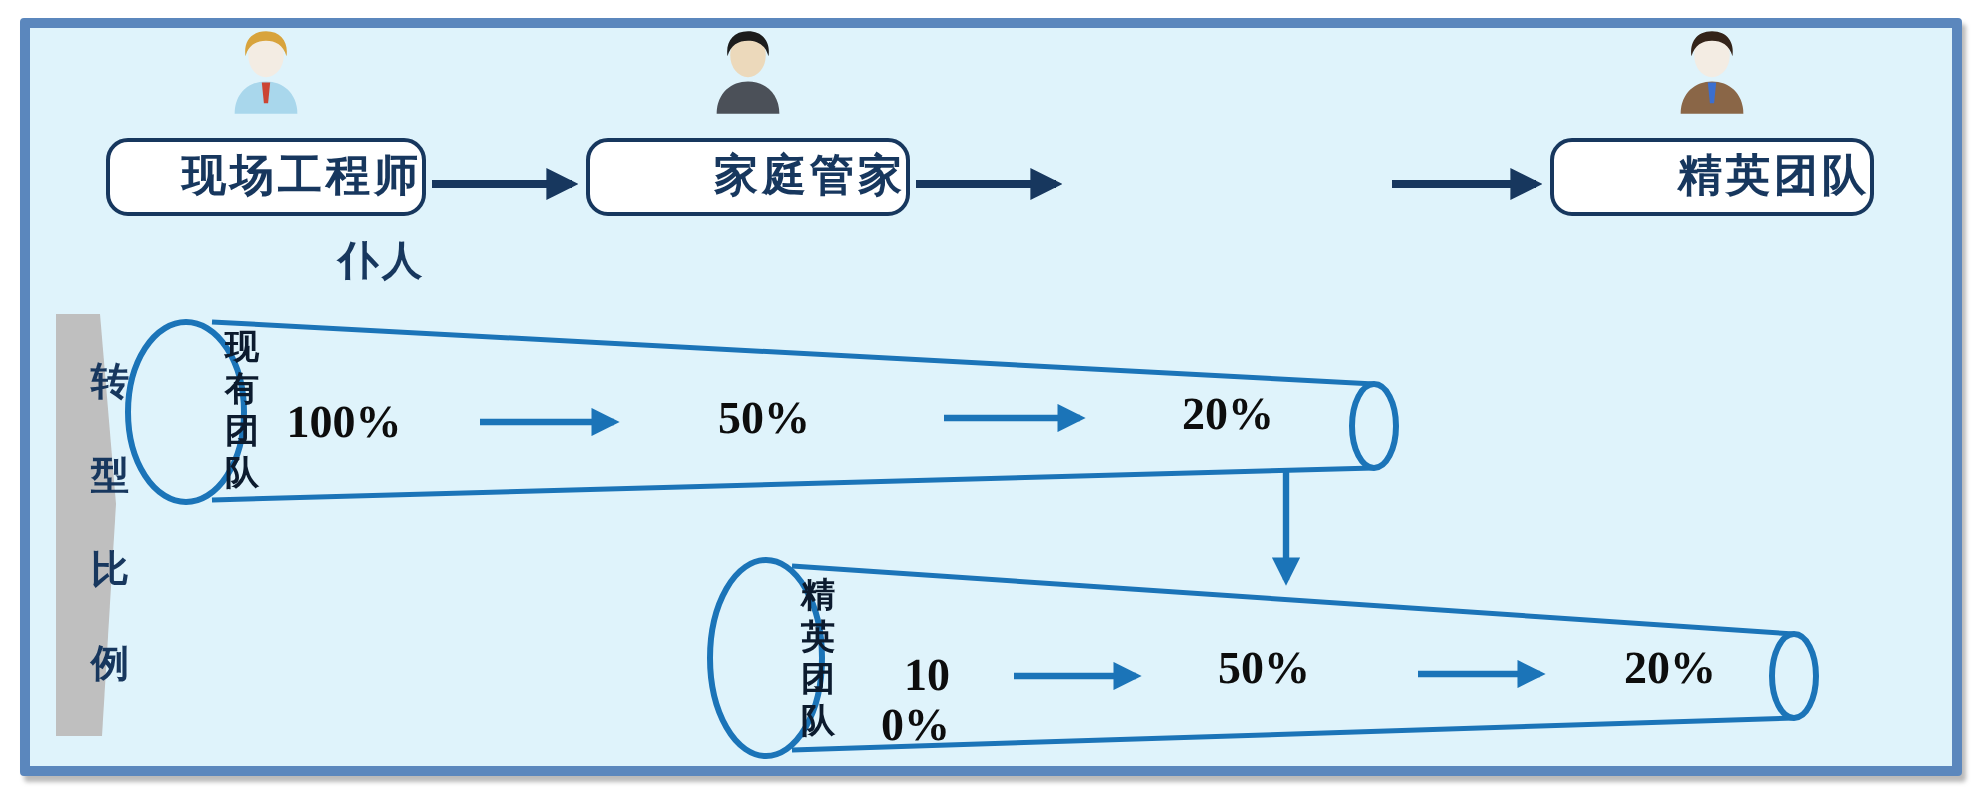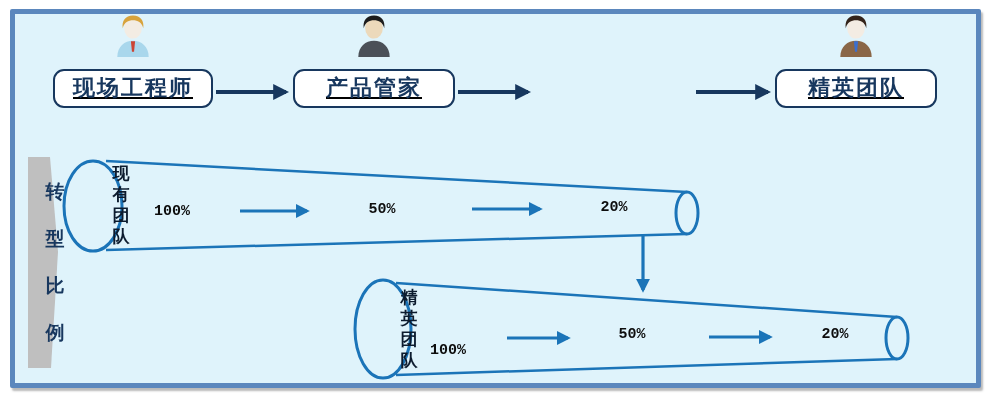--- a/index.html
+++ b/index.html
@@ -3,32 +3,32 @@
 <meta charset="utf-8">
 <style>
   html,body{margin:0;padding:0;background:#ffffff;}
   #canvas{position:relative;width:993px;height:402px;background:#ffffff;overflow:hidden;
           font-family:"Liberation Sans",sans-serif;}
   .frame{position:absolute;left:10px;top:9px;width:961px;height:369px;
          border:5px solid var(--frame-border);background:var(--canvas-bg);
          border-radius:2px;box-shadow:2px 3px 2px rgba(130,130,130,.55);}
   #shape-layer{position:absolute;left:0;top:0;width:993px;height:402px;pointer-events:none;}
 
-  .stage{position:absolute;top:13px;text-align:center;text-decoration:underline;}
+  .stage{position:absolute;top:13px;text-align:right;}
   .stage .person{display:block;margin:0 auto 10px auto;}
   .stage-box{box-sizing:border-box;border:2.5px solid var(--navy);border-radius:11px;
              background:var(--box-bg);color:var(--navy);font-weight:bold;font-size:22px;
              font-family:"Liberation Serif",serif;letter-spacing:2px;
              height:39px;line-height:33px;}
   .stage-role{margin-top:9px;color:var(--navy);font-weight:bold;font-size:20px;
               font-family:"Liberation Serif",serif;letter-spacing:2px;}
 
   .pct{position:absolute;transform:translate(-50%,-50%);color:var(--pct-black);
-       font-weight:bold;font-size:15px;font-family:Liberation Mono, monospace;
-       text-align:center;line-height:25px;}
+       font-weight:bold;font-size:23px;font-family:Liberation Serif, serif;
+       text-align:right;line-height:25px;}
   .pct.narrow{width:54px;word-break:break-all;}
 
   .vtext{position:absolute;width:20px;word-break:break-all;text-align:center;
          font-family:"Liberation Serif",serif;font-weight:bold;}
   .team-label{color:#0c1b2e;font-size:17px;line-height:21px;transform:translate(-50%,-50%);margin-left:26px;}
   .ribbon-label{color:var(--navy);font-size:19px;line-height:47px;padding-left:16px;}
 </style>
 </head>
 <body>
 
@@ -80,30 +80,31 @@
   </svg>
 
   <div class="stage" style="left:53px;width:160px;">
     <svg class="person" viewBox="0 0 36 44" width="40" height="46">
       <ellipse cx="18" cy="14" rx="8.5" ry="10.5" fill="#f3ece3"></ellipse>
       <path d="M18,2.5 C10.5,2.5 7.2,8 8.2,14.5 C9.6,9 13.5,7 18,7 C22.5,7 26.4,9 27.8,14.5 C28.8,8 25.5,2.5 18,2.5 Z" fill="#d8a33c"></path>
       <path d="M3,42 C3,32 10,26.5 18,26.5 C26,26.5 33,32 33,42 Z" fill="#a9d7ec"></path>
       <path d="M16,27 L20,27 L19,37 L17,37 Z" fill="#cc4433"></path>
     </svg>
     <div class="stage-box">现场工程师</div>
+    <div class="stage-role">仆人</div>
   </div>
 
   <div class="stage" style="left:293px;width:162px;">
     <svg class="person" viewBox="0 0 36 44" width="40" height="46">
       <ellipse cx="18" cy="14" rx="8.5" ry="10.5" fill="#ecd9bb"></ellipse>
       <path d="M18,2.5 C10.5,2.5 7.2,8 8.2,14.5 C9.6,9 13.5,7 18,7 C22.5,7 26.4,9 27.8,14.5 C28.8,8 25.5,2.5 18,2.5 Z" fill="#1c1c1c"></path>
       <path d="M3,42 C3,32 10,26.5 18,26.5 C26,26.5 33,32 33,42 Z" fill="#4b5058"></path>
       <path d="M16,27 L20,27 L19,37 L17,37 Z" fill="none"></path>
     </svg>
-    <div class="stage-box">产品管家</div>
+    <div class="stage-box">家庭管家</div>
   </div>
 
 
   <div class="stage" style="left:775px;width:162px;">
     <svg class="person" viewBox="0 0 36 44" width="40" height="46">
       <ellipse cx="18" cy="14" rx="8.5" ry="10.5" fill="#f3ece3"></ellipse>
       <path d="M18,2.5 C10.5,2.5 7.2,8 8.2,14.5 C9.6,9 13.5,7 18,7 C22.5,7 26.4,9 27.8,14.5 C28.8,8 25.5,2.5 18,2.5 Z" fill="#34241a"></path>
       <path d="M3,42 C3,32 10,26.5 18,26.5 C26,26.5 33,32 33,42 Z" fill="#8a6647"></path>
       <path d="M16,27 L20,27 L19,37 L17,37 Z" fill="#3b6fd0"></path>
     </svg>

